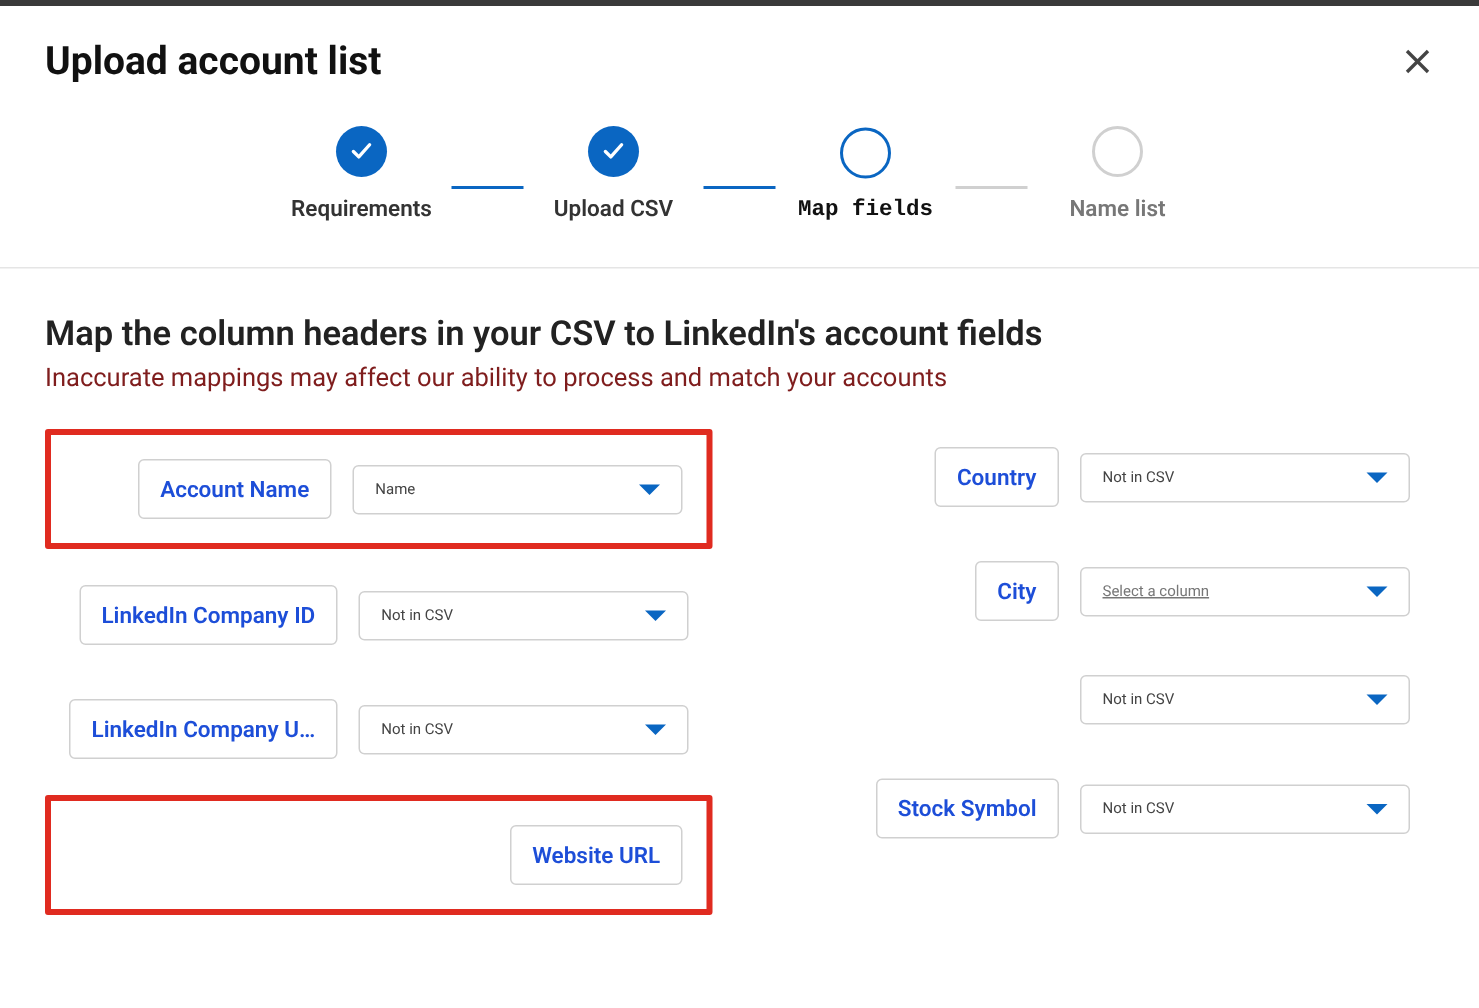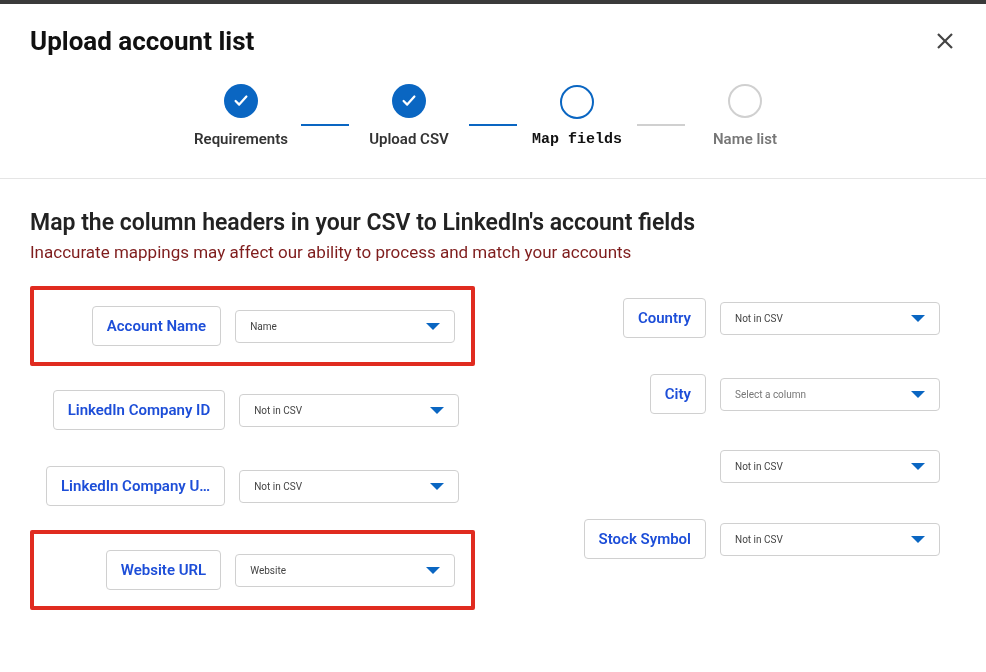--- a/index.html
+++ b/index.html
@@ -140,21 +140,21 @@
       border-radius: 4px;
       padding: 10px 14px;
       font-size: 10px;
       color: #444;
       background: #fff;
       display: flex;
       justify-content: space-between;
       align-items: center;
       cursor: pointer;
     }
-    .dropdown.placeholder { color: #777; }
+    .dropdown.placeholder { color: #777; text-decoration: underline; }
     .caret {
       width: 0; height: 0;
       border-left: 7px solid transparent;
       border-right: 7px solid transparent;
       border-top: 7px solid #0a66c2;
     }
     .check-svg { width: 18px; height: 18px; }
   </style>
 </head>
 <body>
@@ -228,24 +228,20 @@
       <div class="map-row">
         <div class="field-label">LinkedIn Company U…</div>
         <div class="dropdown">
           <span>Not in CSV</span>
           <span class="caret"></span>
         </div>
       </div>
 
       <div class="map-row highlighted">
         <div class="field-label">Website URL</div>
-        <div class="dropdown">
-          <span>Website</span>
-          <span class="caret"></span>
-        </div>
       </div>
 
     </div>
 
     <div class="col">
 
       <div class="map-row">
         <div class="field-label">Country</div>
         <div class="dropdown">
           <span>Not in CSV</span>

